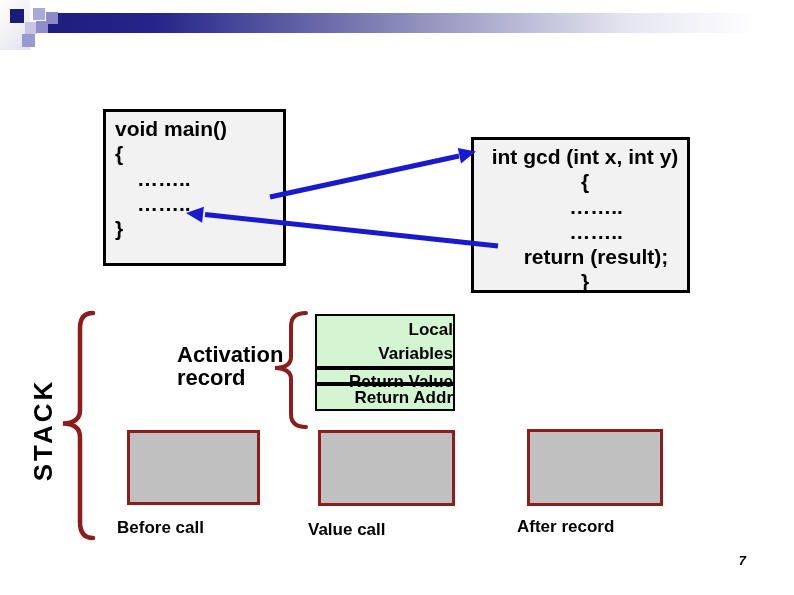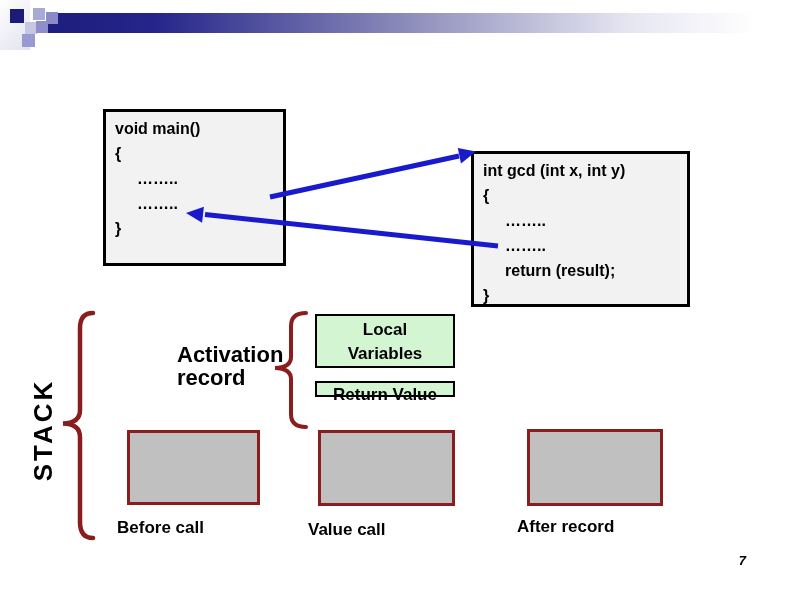--- a/index.html
+++ b/index.html
@@ -14,36 +14,36 @@
     background:linear-gradient(to right,#1e1e7e 0%,#24248a 14%,#8c8cba 48%,#e6e6f2 78%,#ffffff 95%);}
   .sq{position:absolute;}
   .sq1{left:10px;top:9px;width:14px;height:14px;background:#1b1b78;}
   .sq2{left:33px;top:8px;width:12px;height:12px;background:#a9a9d8;}
   .sq3{left:46px;top:12px;width:12px;height:12px;background:#8a8ac8;}
   .sq4{left:25px;top:22px;width:12px;height:12px;background:#c6c6e4;}
   .sq5{left:36px;top:21px;width:12px;height:12px;background:#8e8ecc;}
   .sq6{left:22px;top:34px;width:13px;height:13px;background:#9a9ad2;}
   
   .code-box{position:absolute;background:#f2f2f2;border:3px solid #000;
-    font-size:16px;line-height:25px;padding:4px 0 8px 9px;box-sizing:border-box;}
+    font-size:21px;line-height:25px;padding:4px 0 8px 9px;box-sizing:border-box;}
   #main-box{left:103px;top:109px;width:183px;height:157px;}
-  #gcd-box{left:471px;top:151px;width:219px;height:156px;}
+  #gcd-box{left:471px;top:137px;width:219px;height:156px;text-align:center;}
   .code-line{white-space:nowrap;}
   .code-line.ind{padding-left:22px;}
   
   #overlay{position:absolute;left:0;top:0;width:794px;height:595px;pointer-events:none;}
   
   #stack-label{position:absolute;left:-22px;top:415px;width:130px;height:30px;
     line-height:30px;text-align:center;font-size:26px;letter-spacing:3px;
     transform:rotate(-90deg);}
   #activation-label{position:absolute;left:177px;top:343px;width:118px;
     font-size:22px;line-height:23px;white-space:pre-line;}
   #cells{position:absolute;left:315px;top:314px;width:140px;}
   .cell{box-sizing:border-box;width:140px;border:2px solid #000;background:#d4f5d2;
-    text-align:center;font-size:17px;margin-bottom:13px;white-space:pre-line;}
+    text-align:right;font-size:17px;margin-bottom:0;white-space:pre-line;}
   .cell-lv{height:54px;line-height:24px;padding-top:2px;}
   .cell-rv{height:16px;line-height:24px;}
   .cell-ra{height:27px;line-height:23px;}
   .gray-box{position:absolute;box-sizing:border-box;background:#c0c0c0;border:3px solid #8a1d1d;}
   #before-box{left:127px;top:430px;width:133px;height:75px;}
   #aftercall-box{left:318px;top:430px;width:137px;height:76px;}
   #afterreturn-box{left:527px;top:429px;width:136px;height:77px;}
   .caption{position:absolute;font-size:17px;text-align:left;white-space:nowrap;}
   #caption-before{left:117px;top:518px;width:153px;}
   #caption-aftercall{left:308px;top:520px;width:157px;}
@@ -100,20 +100,21 @@
   </svg>
 
   <div id="stack-label">STACK</div>
   <div id="activation-label">Activation
 record</div>
 
   <div id="cells">
     <div class="cell cell-lv">Local
 Variables</div>
     <div class="cell cell-rv">Return Value</div>
+    <div class="cell cell-ra">Return Addr</div>
   </div>
 
   <div id="before-box" class="gray-box"></div>
   <div id="aftercall-box" class="gray-box"></div>
   <div id="afterreturn-box" class="gray-box"></div>
 
   <div id="caption-before" class="caption">Before call</div>
   <div id="caption-aftercall" class="caption">Value call</div>
   <div id="caption-afterreturn" class="caption">After record</div>
 

